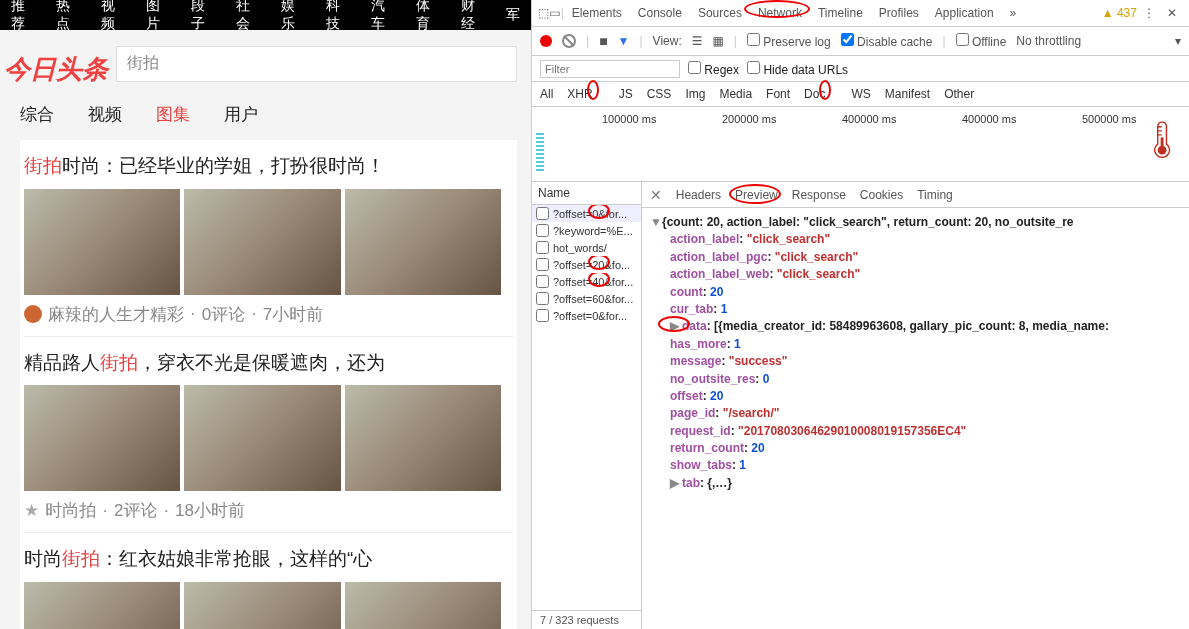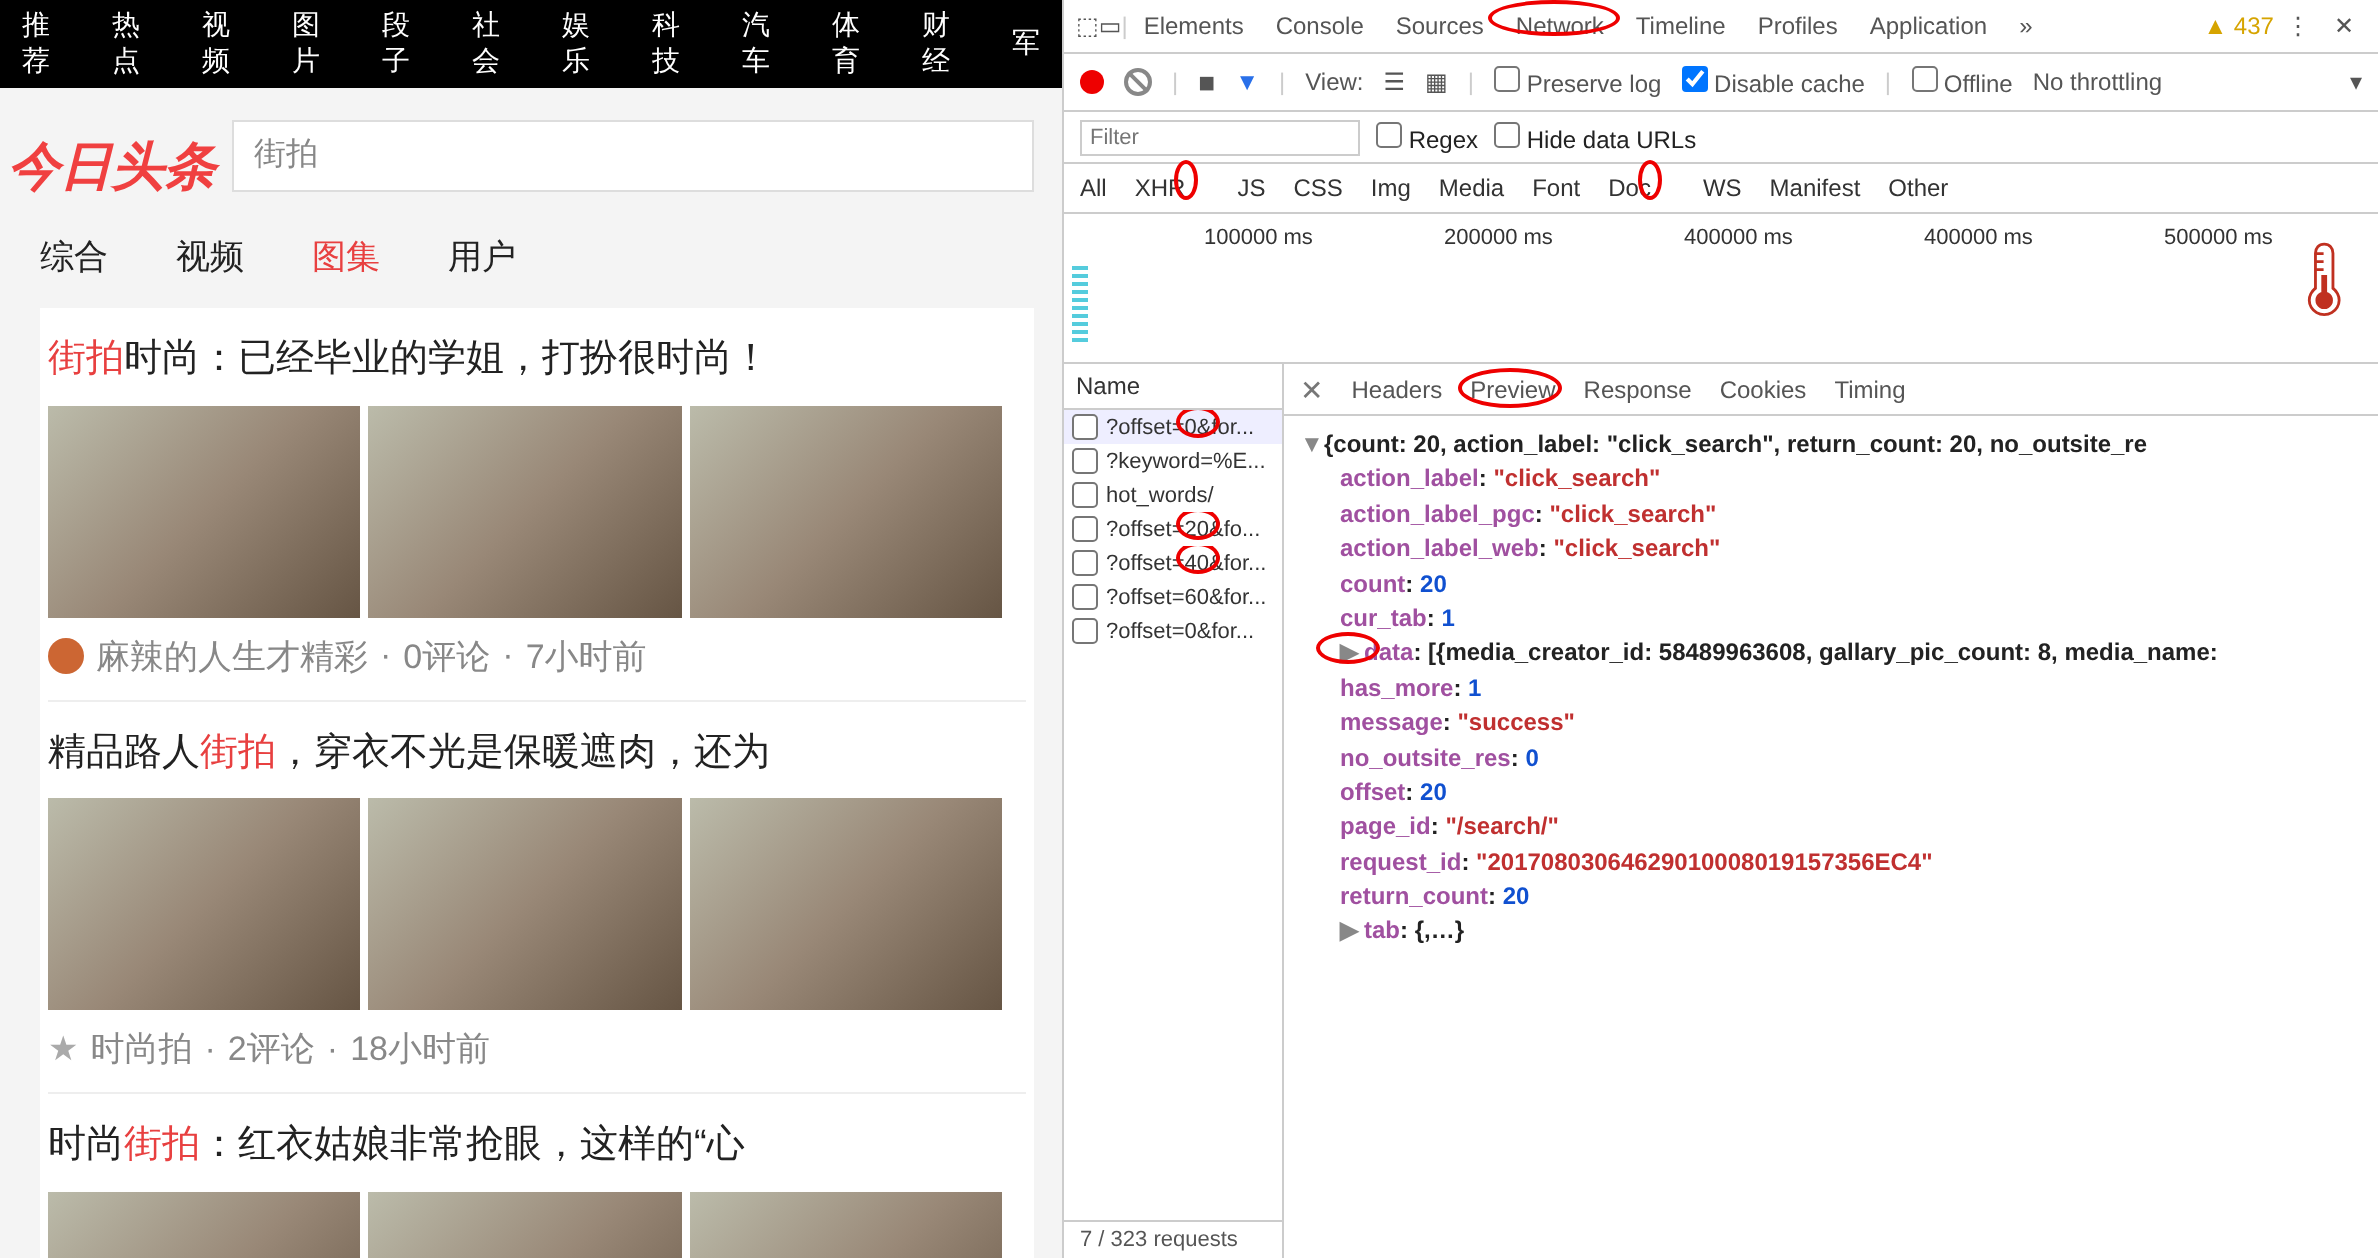--- a/index.html
+++ b/index.html
@@ -1,18 +1,18 @@
 <!DOCTYPE html>
 <html><head>
 <meta charset="utf-8">
 <style>
 * { margin:0; padding:0; box-sizing:border-box; font-family:"Microsoft YaHei",Arial,sans-serif; }
 body { display:flex; width:1189px; height:629px; overflow:hidden; font-size:13px; color:#222; background:#fff; }
 .left { width:531px; height:629px; background:#f4f4f4; position:relative; overflow:hidden; }
-.nav { background:#000; color:#fff; height:44px; display:flex; align-items:center; padding:0 2px; font-size:14px; }
+.nav { background:#000; color:#fff; height:30px; display:flex; align-items:center; padding:0 2px; font-size:14px; }
 .nav span { padding:0 9px; cursor:pointer; }
 .logo-row { display:flex; align-items:center; padding:10px 14px 6px 4px; background:#f4f4f4; }
 .logo { color:#f04040; font-size:26px; font-weight:bold; font-style:italic; padding-right:8px;margin-top:12px; }
 .search-box { flex:1; background:#fff; border:1px solid #ddd; padding:8px 10px; font-size:16px; color:#888; }
 .tabs { display:flex; padding:10px 20px 14px 20px; font-size:17px; color:#222; }
 .tabs span { margin-right:34px; cursor:pointer; }
 .tabs .active { color:#e84040; }
 .feed { background:#fff; margin:0 14px 0 20px; padding:0 4px; height:540px; overflow:hidden; }
 .article { border-bottom:1px solid #eee; padding:14px 0 10px 0; }
 .title { font-size:19px; color:#222; margin-bottom:10px; line-height:1.3; }
@@ -232,17 +232,18 @@
         <div class="ind1"><span class="k">count</span>: <span class="n">20</span></div>
         <div class="ind1"><span class="k">cur_tab</span>: <span class="n">1</span></div>
         <div class="ind1" style="position:relative;"><span class="arrow">▶</span><span class="k">data</span>: <span>[{media_creator_id: 58489963608, gallary_pic_count: 8, media_name:</span><span class="circ" style="left:8px;top:-2px;width:32px;height:16px;"></span></div>
         <div class="ind1"><span class="k">has_more</span>: <span class="n">1</span></div>
         <div class="ind1"><span class="k">message</span>: <span class="s">"success"</span></div>
         <div class="ind1"><span class="k">no_outsite_res</span>: <span class="n">0</span></div>
         <div class="ind1"><span class="k">offset</span>: <span class="n">20</span></div>
         <div class="ind1"><span class="k">page_id</span>: <span class="s">"/search/"</span></div>
         <div class="ind1"><span class="k">request_id</span>: <span class="s">"20170803064629010008019157356EC4"</span></div>
         <div class="ind1"><span class="k">return_count</span>: <span class="n">20</span></div>
+        <div class="ind1"><span class="k">show_tabs</span>: <span class="n">1</span></div>
         <div class="ind1"><span class="arrow">▶</span><span class="k">tab</span>: <span>{,…}</span></div>
       </div>
     </div>
   </div>
 </div>
 
 </body></html>

